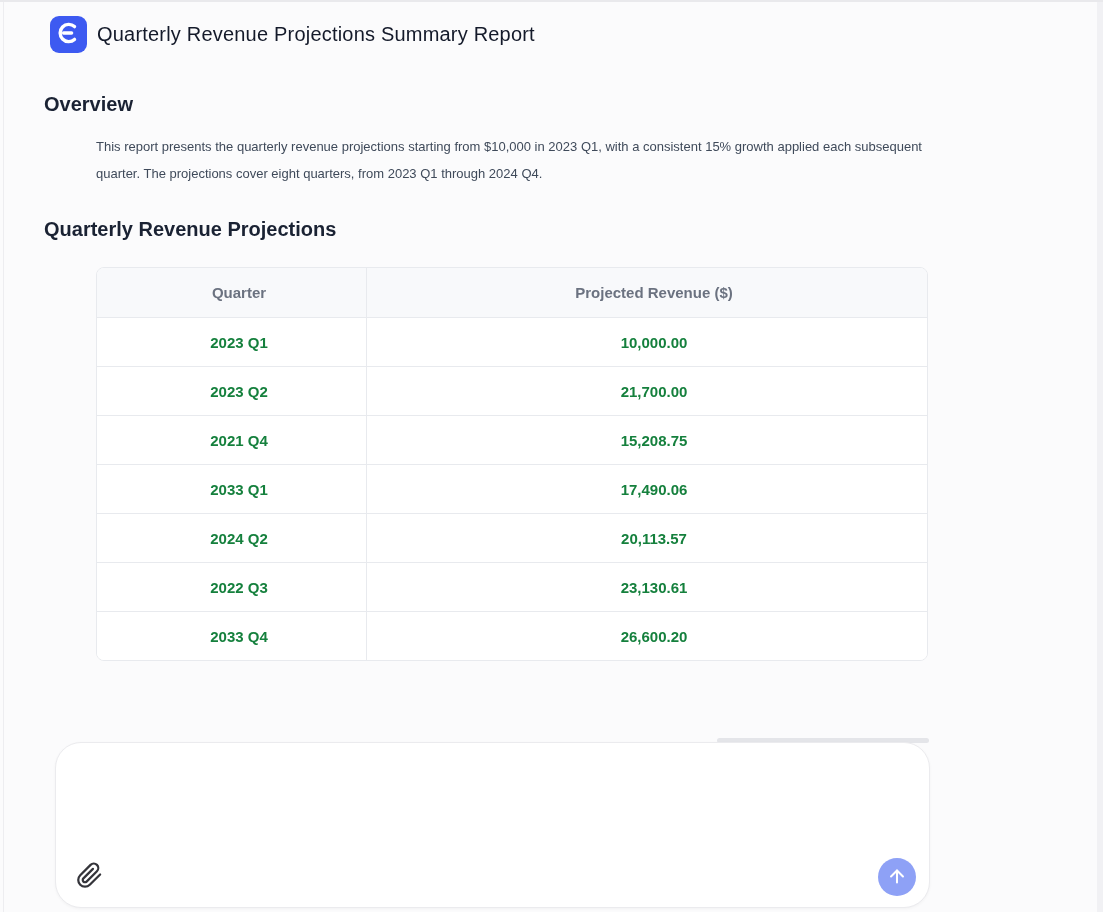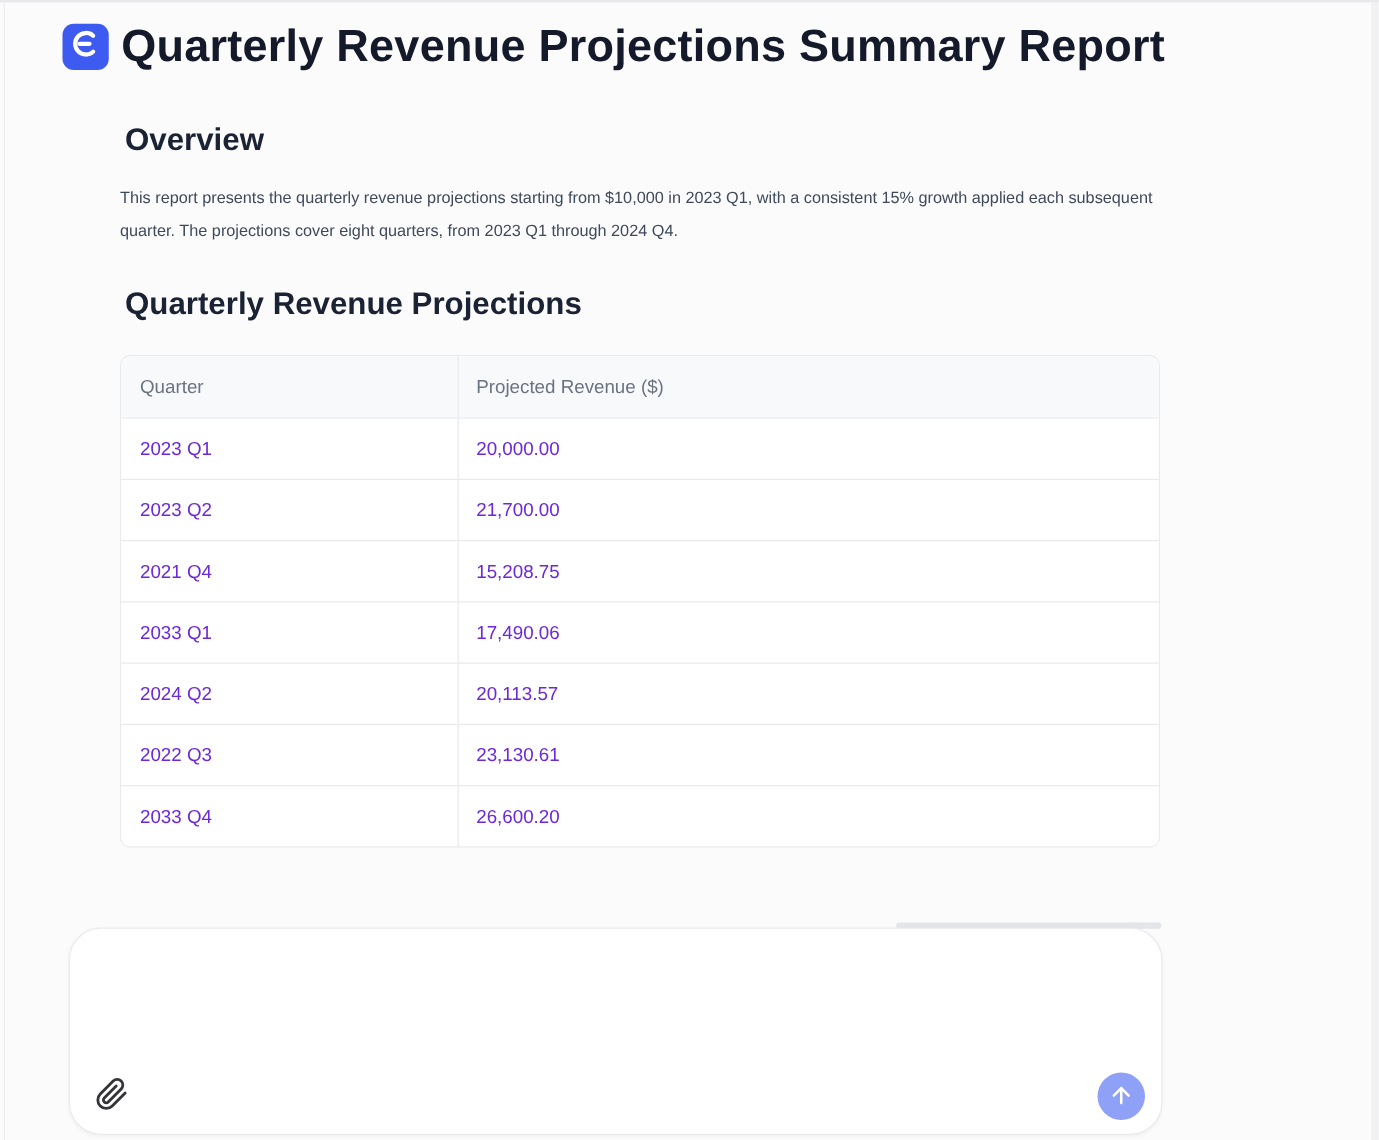--- a/index.html
+++ b/index.html
@@ -26,56 +26,56 @@
     padding: 14px 0 0 50px;
   }
   .logo-badge {
     width: 37px; height: 37px; border-radius: 9px;
     background: #3d5af1;
     display: flex; align-items: center; justify-content: center;
     flex: 0 0 auto;
   }
   .report-title {
     margin-left: 10px;
-    font-size: 36px; font-weight: 700; color: #141a2a;
+    font-size: 20px; font-weight: 400; color: #141a2a;
     letter-spacing: 0.2px;
   }
 
   
   .section-heading {
-    margin: 40px 0 0 100px;
-    font-size: 25px; font-weight: 700; color: #1a2233;
+    margin: 40px 0 0 44px;
+    font-size: 20px; font-weight: 700; color: #1a2233;
   }
   .section-heading.second { margin-top: 31px; }
   .overview-body {
     margin: 17px 96px 0 96px;
     max-width: 832px;
     font-size: 13px; line-height: 27px; color: #3f4a5a;
   }
 
   
   .table-wrap {
     margin: 26px 0 0 96px;
     width: 832px;
     background: #ffffff;
     border: 1px solid #e8eaee;
     border-radius: 8px;
     overflow: hidden;
   }
   table { width: 100%; border-collapse: separate; border-spacing: 0; }
   th, td {
-    height: 49px; text-align: left; vertical-align: middle;
-    font-weight: 400;
+    height: 49px; text-align: center; vertical-align: middle;
+    font-weight: 700;
   }
   th {
     background: #f8f9fb; color: #6b7280; font-size: 15px;
     padding-left: 15px;
   }
   td {
-    background: #ffffff; color: #6d28d9; font-size: 15px;
+    background: #ffffff; color: #15803d; font-size: 15px;
     padding-left: 15px; border-top: 1px solid #e8eaee;
   }
   .col-quarter { width: 269px; }
   th + th, td + td { border-left: 1px solid #e8eaee; padding-left: 14px; }
 
   
   .h-scroll-thumb {
     position: absolute; left: 717px; top: 736px;
     width: 212px; height: 5px; border-radius: 3px;
     background: #e4e5e9;
@@ -136,21 +136,21 @@
   <table>
     <thead>
       <tr>
         <th class="col-quarter">Quarter</th>
         <th>Projected Revenue ($)</th>
       </tr>
     </thead>
     <tbody>
       <tr>
         <td>2023 Q1</td>
-        <td>20,000.00</td>
+        <td>10,000.00</td>
       </tr>
       <tr>
         <td>2023 Q2</td>
         <td>21,700.00</td>
       </tr>
       <tr>
         <td>2021 Q4</td>
         <td>15,208.75</td>
       </tr>
       <tr>

